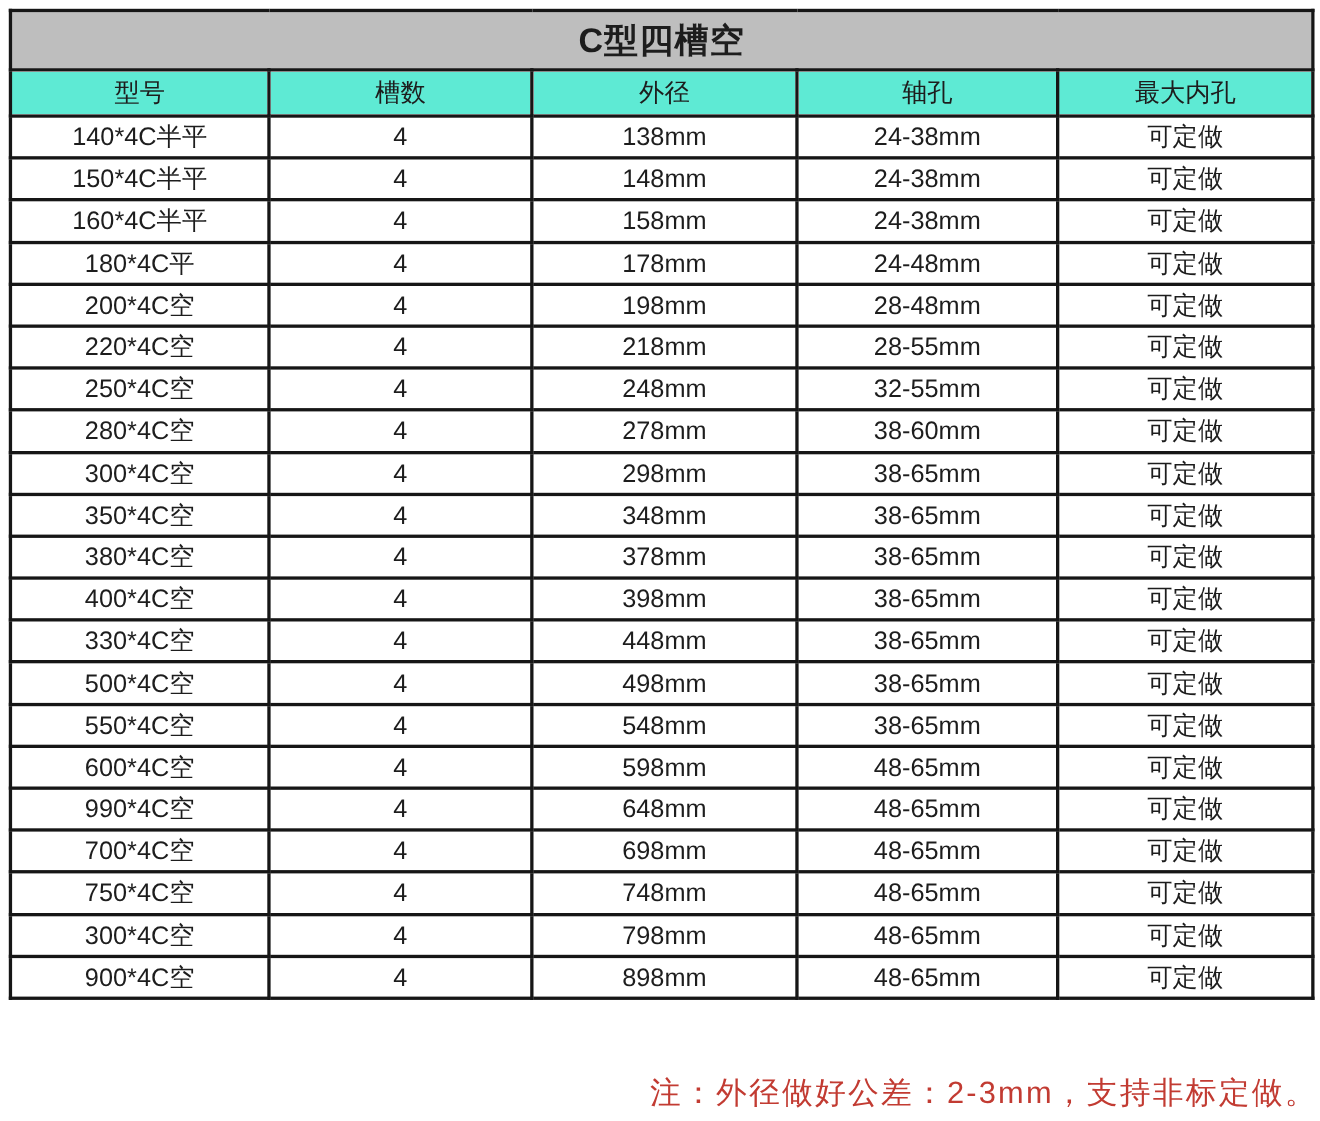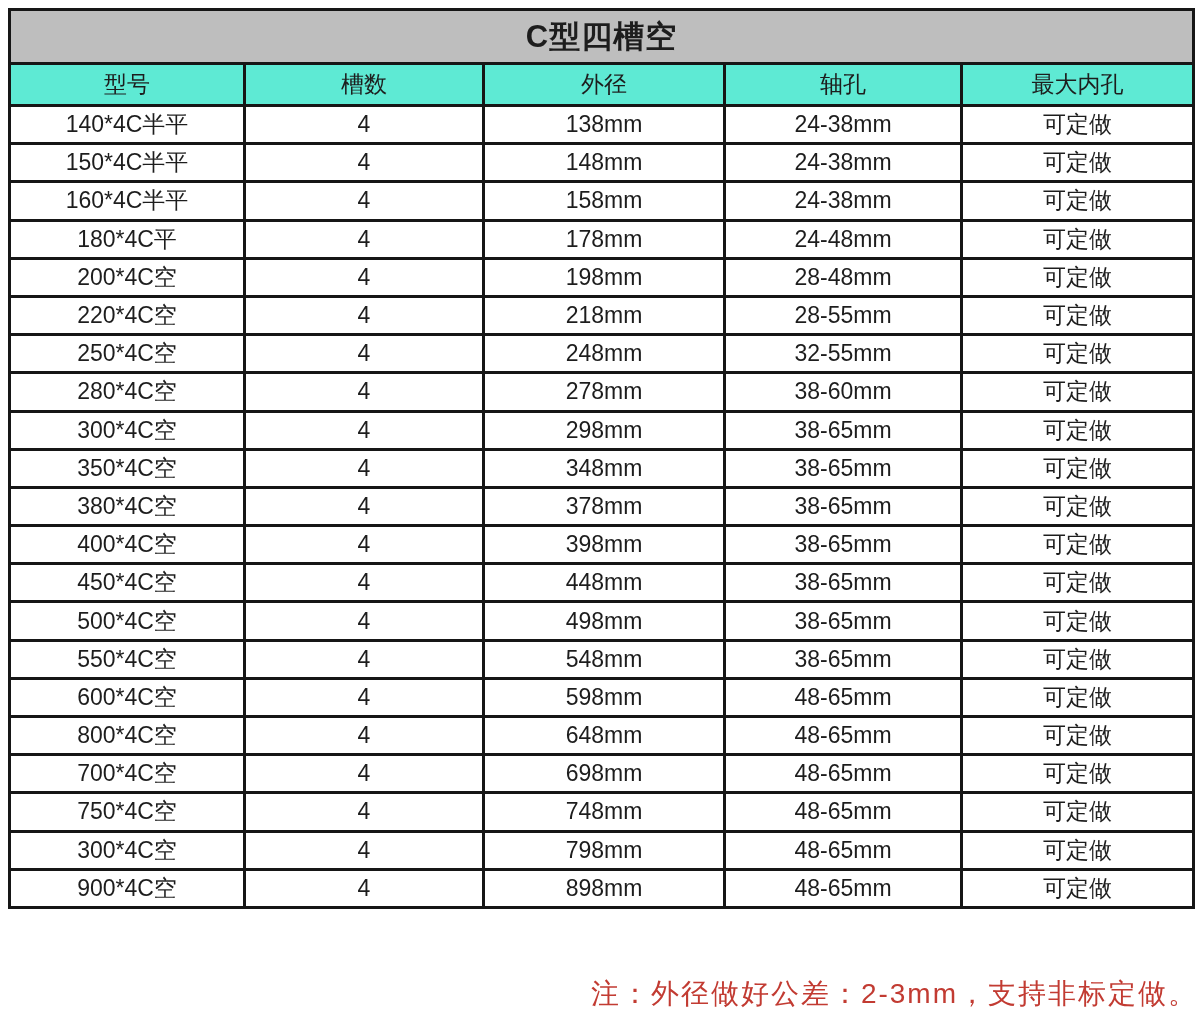--- a/index.html
+++ b/index.html
@@ -169,21 +169,21 @@
             <td>可定做</td>
           </tr>
           <tr>
             <td>400*4C空</td>
             <td>4</td>
             <td>398mm</td>
             <td>38-65mm</td>
             <td>可定做</td>
           </tr>
           <tr>
-            <td>450*4C空</td>
+            <td>330*4C空</td>
             <td>4</td>
             <td>448mm</td>
             <td>38-65mm</td>
             <td>可定做</td>
           </tr>
           <tr>
             <td>500*4C空</td>
             <td>4</td>
             <td>498mm</td>
             <td>38-65mm</td>
@@ -197,21 +197,21 @@
             <td>可定做</td>
           </tr>
           <tr>
             <td>600*4C空</td>
             <td>4</td>
             <td>598mm</td>
             <td>48-65mm</td>
             <td>可定做</td>
           </tr>
           <tr>
-            <td>800*4C空</td>
+            <td>990*4C空</td>
             <td>4</td>
             <td>648mm</td>
             <td>48-65mm</td>
             <td>可定做</td>
           </tr>
           <tr>
             <td>700*4C空</td>
             <td>4</td>
             <td>698mm</td>
             <td>48-65mm</td>

